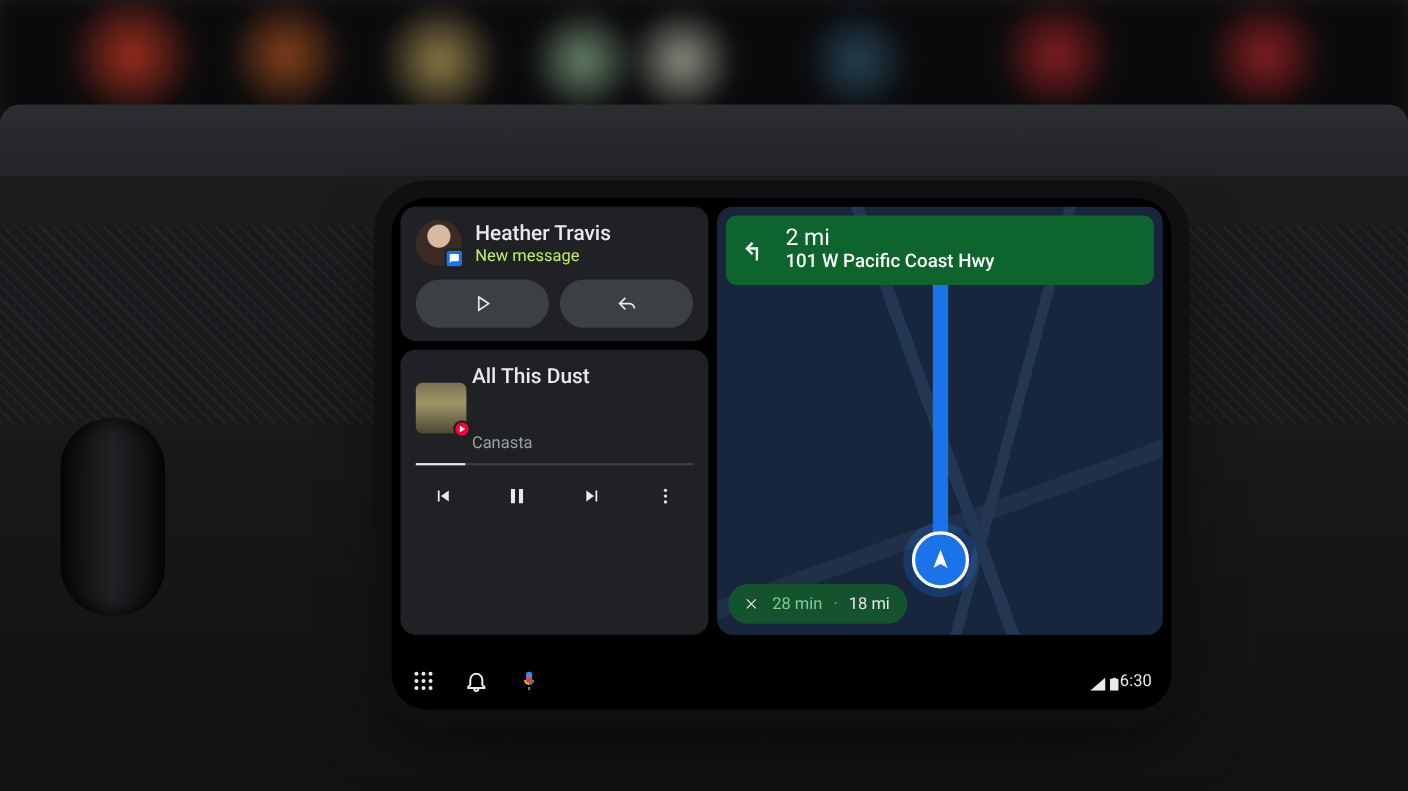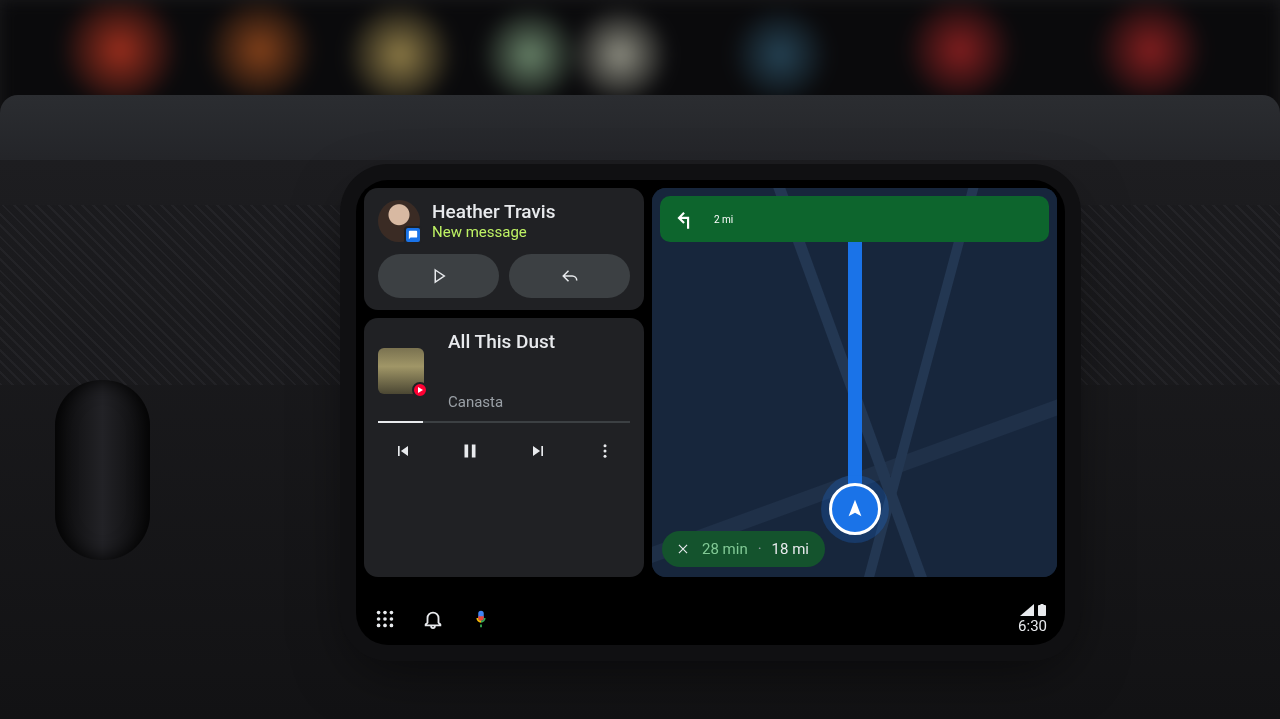--- a/index.html
+++ b/index.html
@@ -117,21 +117,21 @@
   height: 44px;
   border-radius: 22px;
   background: #3c4043;
   border: none;
   display: flex; align-items: center; justify-content: center;
   cursor: pointer;
 }
 .pill-btn svg { width: 18px; height: 18px; fill: #e8eaed; stroke:#e8eaed;}
 
 
-.media-header { display:flex; gap: 24px; align-items:center; margin-bottom: 4px;}
+.media-header { display:flex; gap: 5px; align-items:center; margin-bottom: 4px;}
 .album-art {
   width: 46px; height: 46px; border-radius: 6px;
   background: linear-gradient(#7a7250 0%, #a09667 40%, #4b4733 100%);
   position: relative;
   flex-shrink: 0;
 }
 .yt-badge {
   position: absolute; right: -4px; bottom: -4px;
   width: 16px; height: 16px; border-radius: 50%;
   background: #ff0033;
@@ -197,21 +197,21 @@
 .nav-banner {
   position:absolute;
   top: 8px; left: 8px; right: 8px;
   background: #0d652d;
   border-radius: 10px;
   padding: 10px 14px;
   display:flex; gap: 14px; align-items:center;
   color:#fff;
 }
 .nav-banner svg { width:26px; height:26px; fill:#fff; flex-shrink:0;}
-.nav-dist { font-size: 10px; line-height:1.1; }
+.nav-dist { font-size: 21px; line-height:1.1; }
 .nav-road { font-size: 17px; font-weight:500; line-height:1.15;}
 
 .eta-pill {
   position:absolute;
   left: 10px; bottom: 10px;
   background: #14532d;
   border-radius: 22px;
   padding: 9px 16px 9px 12px;
   display:flex; align-items:center; gap: 10px;
   color:#e8eaed;
@@ -230,21 +230,21 @@
   height: 52px;
   display:flex; align-items:center;
   padding: 0 18px;
   color:#e8eaed;
 }
 .bb-left { display:flex; gap: 26px; align-items:center;}
 .bb-btn { background:none; border:none; cursor:pointer; display:flex; align-items:center; justify-content:center; }
 .bb-btn svg { width:22px; height:22px; fill:#e8eaed; }
 .assistant-dot { width:22px; height:22px; position:relative;}
 
-.bb-right { margin-left:auto; display:flex; flex-direction:column; align-items:center; gap:1px;}
+.bb-right { margin-left:auto; display:flex; flex-direction:row; align-items:flex-end; gap:1px;}
 .status-icons { display:flex; gap:4px; align-items:flex-end;}
 .clock { font-size: 15px; }
 </style>
 </head>
 <body>
 
 <div class="bg-lights"></div>
 <div class="dashboard-band"></div>
 <div class="dashboard-main"></div>
 <div class="speaker-grill"></div>
@@ -329,20 +329,21 @@
             <path d="M12 2l7 18-7-4-7 4z"></path>
           </svg>
       </div>
 
       <div class="nav-banner">
         <svg viewBox="0 0 24 24">
             <path d="M14 21V10H7l3-3-1.4-1.4L3.2 11l5.4 5.4L10 15l-3-3h5v9z"></path>
           </svg>
         <div>
           <div class="nav-dist">2 mi</div>
+          <div class="nav-road">101 W Pacific Coast Hwy</div>
         </div>
       </div>
 
       <div class="eta-pill">
         <span class="close">
           <svg viewBox="0 0 24 24">
               <path fill="none" stroke-width="2" d="M5 5l14 14M19 5L5 19"></path>
             </svg>
         </span>
         <span class="eta-time">28 min</span>

